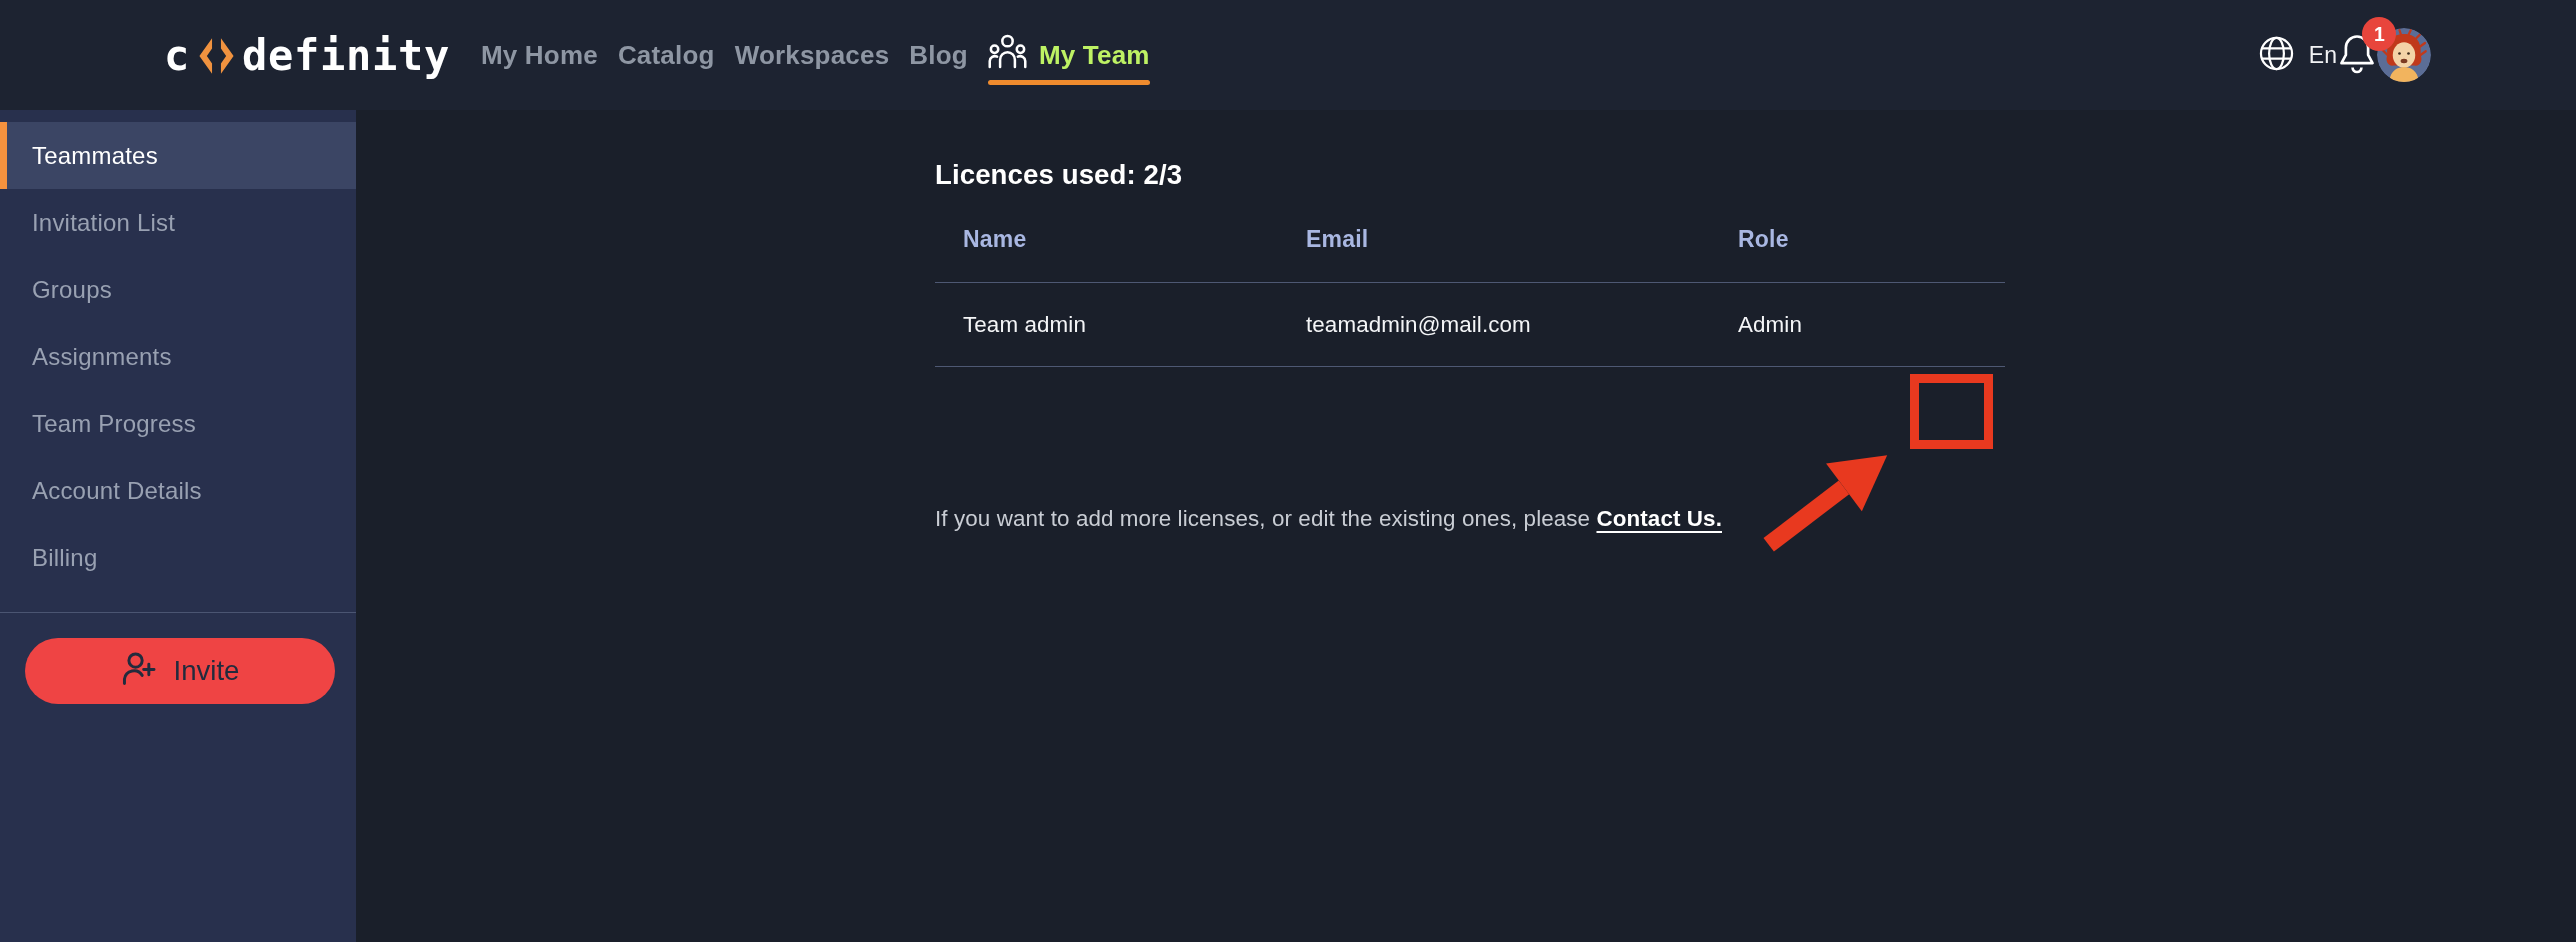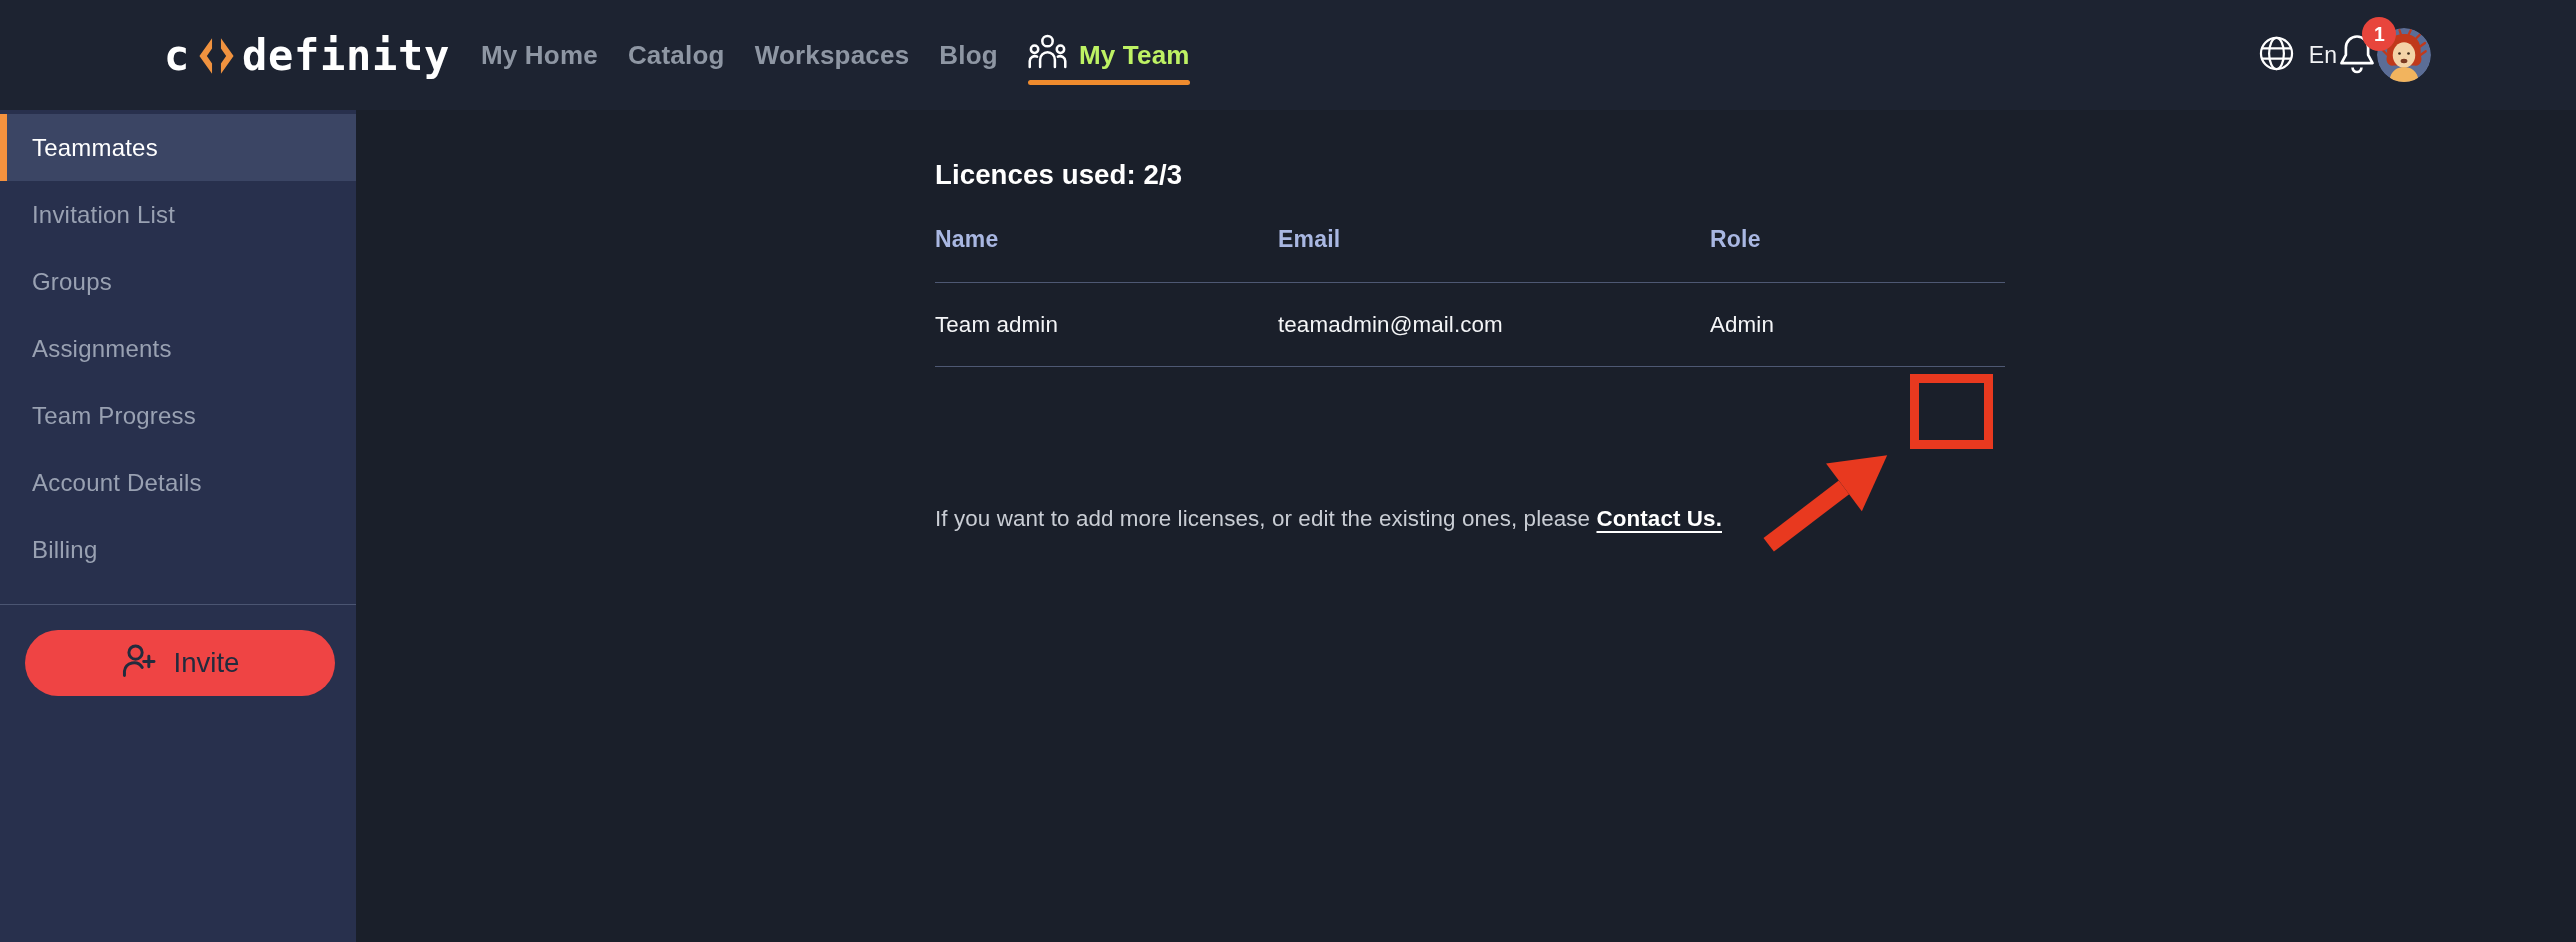--- a/index.html
+++ b/index.html
@@ -17,21 +17,21 @@
     background:#1d2331; display:flex; align-items:center;
     padding:0 145px 0 164px; z-index:3;
   }
   .logo { display:flex; align-items:center; cursor:pointer; }
   .logo .ltxt {
     color:#ffffff; font-size:42px; font-weight:800; letter-spacing:0.7px;
     font-family:"DejaVu Sans Mono","Liberation Mono", monospace;
   }
   .logo svg { margin:4.5px 1.5px 0 1.5px; }
 
-  .nav { display:flex; align-items:center; height:100%; margin-left:31px; gap:30px; }
+  .nav { display:flex; align-items:center; height:100%; margin-left:31px; gap:20px; }
   .nav-item {
     position:relative; height:100%; display:flex; align-items:center; gap:12px;
     font-size:26px; font-weight:700; color:#8e96a3; letter-spacing:0.2px; cursor:pointer;
     white-space:nowrap;
   }
   .nav-item.active { color:#bef264; }
   .nav-underline {
     position:absolute; left:0; right:0; bottom:25px; height:5.2px;
     background:#ef8b2e; border-radius:3px;
   }
@@ -42,21 +42,21 @@
   .bell-wrap { position:relative; cursor:pointer; }
   .badge {
     position:absolute; top:-15px; right:-19.4px; width:34px; height:34px;
     background:#e8453c; border-radius:50%; color:#fff; font-size:19.4px; font-weight:700;
     display:flex; align-items:center; justify-content:center;
   }
   .avatar { width:54px; height:54px; border-radius:50%; overflow:hidden; cursor:pointer; }
 
   
   .sidebar {
-    position:absolute; top:94px; left:0; bottom:0; width:356px;
+    position:absolute; top:102px; left:0; bottom:0; width:356px;
     background:#28304d; z-index:2;
   }
   .side-items { padding-top:20px; }
   .side-item {
     position:relative; height:67px; display:flex; align-items:center;
     padding-left:32px; font-size:24px; color:#99a1b2; letter-spacing:0.2px; cursor:pointer;
   }
   .side-item.active { background:#3b4564; color:#ffffff; }
   .side-item.active .active-bar {
     position:absolute; left:0; top:0; bottom:0; width:6.7px; background:#f5923e;
@@ -78,21 +78,21 @@
   .thead {
     display:flex; align-items:center; height:86px;
     border-bottom:1.5px solid #4e587394;
     border-bottom-color:#4e5873;
   }
   .th { color:#a9b7e2; font-size:23px; font-weight:700; letter-spacing:0.2px; }
   .trow {
     position:relative; display:flex; align-items:center; height:84px;
     border-bottom:1.5px solid #4e5873;
   }
-  .col-name  { width:343px; }
+  .col-name  { width:343px;margin-left:28px; }
   .col-email { width:432px; }
   .col-role  { flex:1; }
   .td { color:#f4f5f7; font-size:22.4px; font-weight:400; letter-spacing:0.1px; }
   .delete-btn {
     position:absolute; right:34px; top:50%; transform:translateY(-50%);
     width:42px; height:48px; display:flex; align-items:center; justify-content:center;
     cursor:pointer; background:transparent; border:none; padding:0;
   }
 
   .help { position:absolute; top:481px; left:0; width:1070px; }

